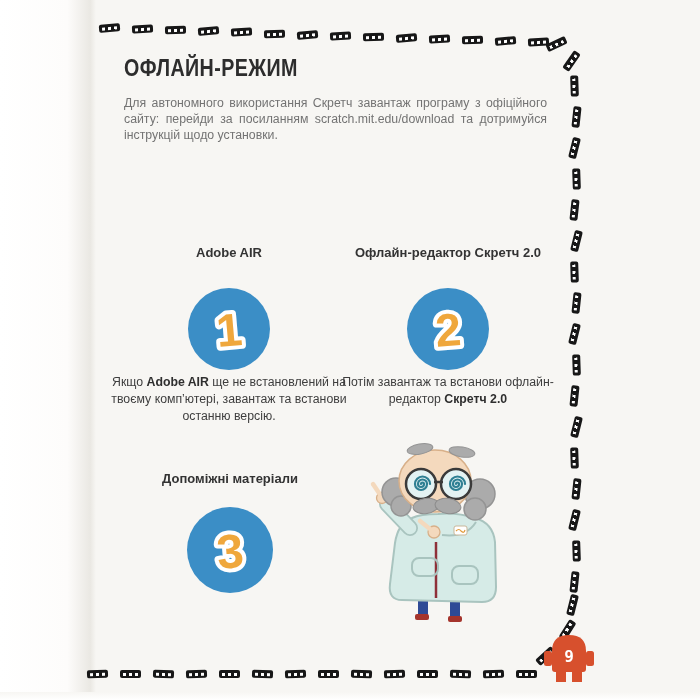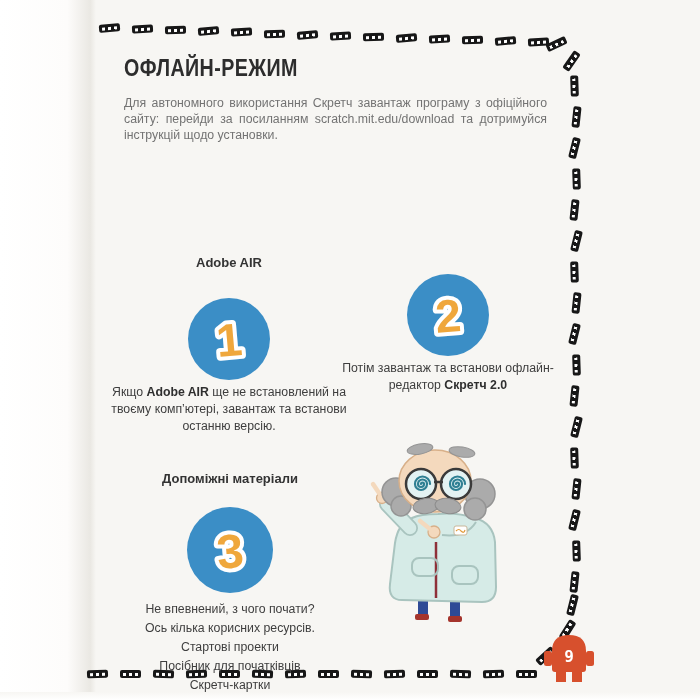--- a/index.html
+++ b/index.html
@@ -23,21 +23,21 @@
     color:#737373;text-align:justify;}
   .intro p{margin:0 0 6px 0;}
 
   .col{position:absolute;width:236px;text-align:center;color:#3e3e3e;}
   .col h2{margin:0;font-size:13px;line-height:14px;font-weight:bold;color:#333;}
   .num-circle{display:block;margin:0 auto;}
   .step-text{margin:4px 0 0 0;font-size:12.3px;line-height:17px;text-align:center;}
   .step-text b{color:#2f2f2f;}
   .res-lines{margin:7px 0 0 0;font-size:12.3px;line-height:19px;}
 
-  .col1{left:111px;top:256px;}
+  .col1{left:111px;top:246px;}
   .col2{left:330px;top:246px;}
   .col3{left:112px;top:472px;}
   .col1 .num-circle,.col2 .num-circle{margin-top:28px;}
   .col3 .num-circle{margin-top:21px;}
 
   .professor{position:absolute;left:368px;top:436px;width:180px;height:190px;}
   .robot{position:absolute;left:543px;top:630px;width:52px;height:56px;}
 </style>
 </head>
 <body>
@@ -107,40 +107,34 @@
   <section class="col col1">
     <h2>Adobe AIR</h2>
     <svg class="num-circle" width="82" height="82" viewBox="0 0 82 82">
       <circle cx="41" cy="41" r="41" fill="#3b8ec6"></circle>
       <text x="41" y="58" text-anchor="middle" font-family="Liberation Sans, sans-serif" font-size="46" font-weight="bold" fill="#efa73c" stroke="#ffffff" stroke-width="8" paint-order="stroke" stroke-linejoin="round" transform="rotate(-5 41 41)">1</text>
     </svg>
     <p class="step-text"><span>Якщо </span><b>Adobe AIR</b><span> ще не встановлений на твоєму комп’ютері, завантаж та встанови останню версію.</span></p>
   </section>
 
   <section class="col col2">
+    <h2>Офлайн-редактор Скретч 2.0</h2>
     <svg class="num-circle" width="82" height="82" viewBox="0 0 82 82">
       <circle cx="41" cy="41" r="41" fill="#3b8ec6"></circle>
       <text x="41" y="58" text-anchor="middle" font-family="Liberation Sans, sans-serif" font-size="46" font-weight="bold" fill="#efa73c" stroke="#ffffff" stroke-width="8" paint-order="stroke" stroke-linejoin="round" transform="rotate(-4 41 41)">2</text>
     </svg>
     <p class="step-text"><span>Потім завантаж та встанови офлайн-редактор </span><b>Скретч 2.0</b><span></span></p>
   </section>
 
   <section class="col col3">
     <h2>Допоміжні матеріали</h2>
     <svg class="num-circle" width="86" height="86" viewBox="0 0 86 86">
       <circle cx="43" cy="43" r="43" fill="#3b8ec6"></circle>
       <text x="43" y="61" text-anchor="middle" font-family="Liberation Sans, sans-serif" font-size="48" font-weight="bold" fill="#efa73c" stroke="#ffffff" stroke-width="8" paint-order="stroke" stroke-linejoin="round" transform="rotate(-5 43 43)">3</text>
     </svg>
-    <div class="res-lines">
-      <div>Не впевнений, з чого почати?</div>
-      <div>Ось кілька корисних ресурсів.</div>
-      <div>Стартові проекти</div>
-      <div>Посібник для початківців</div>
-      <div>Скретч-картки</div>
-    </div>
   </section>
 
   <svg class="professor" viewBox="0 0 180 190">
 
     <rect x="50" y="160" width="10" height="20" fill="#2e4a96"></rect>
     <rect x="82" y="162" width="10" height="20" fill="#2e4a96"></rect>
     <rect x="47" y="178" width="14" height="6" rx="2" fill="#a5342c"></rect>
     <rect x="80" y="180" width="14" height="6" rx="2" fill="#a5342c"></rect>
 
     <path d="M44,82 Q30,87 27,107 L22,148 Q20,164 34,164 L114,166 Q128,166 128,151 L127,106 Q125,87 107,82 Q88,76 70,78 Q52,78 44,82 Z" fill="#d6ebe7" stroke="#a9c4bf" stroke-width="2"></path>

